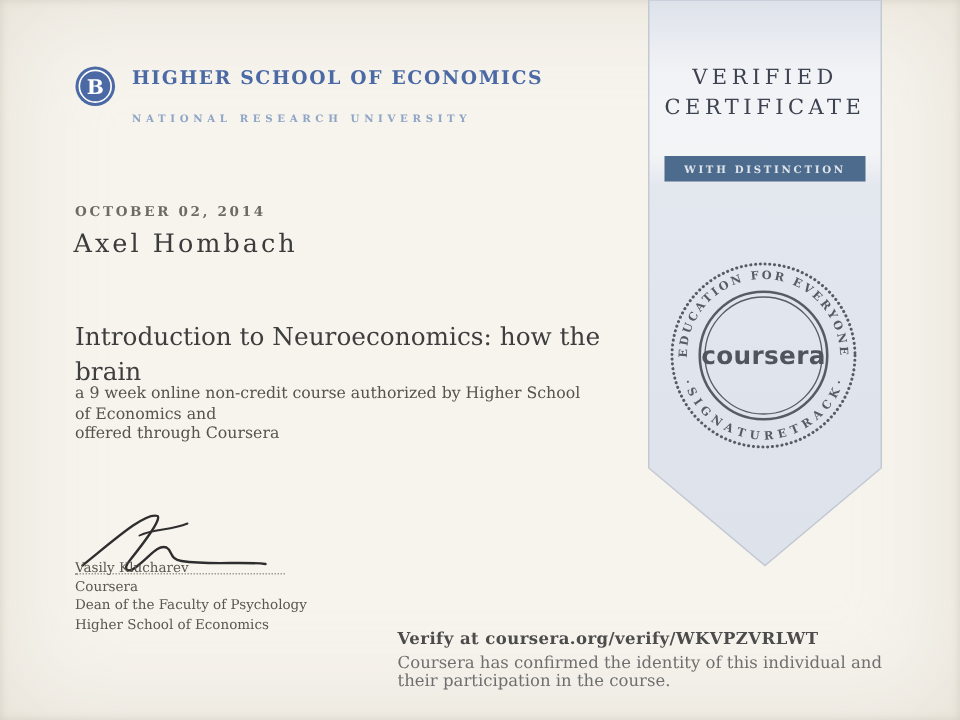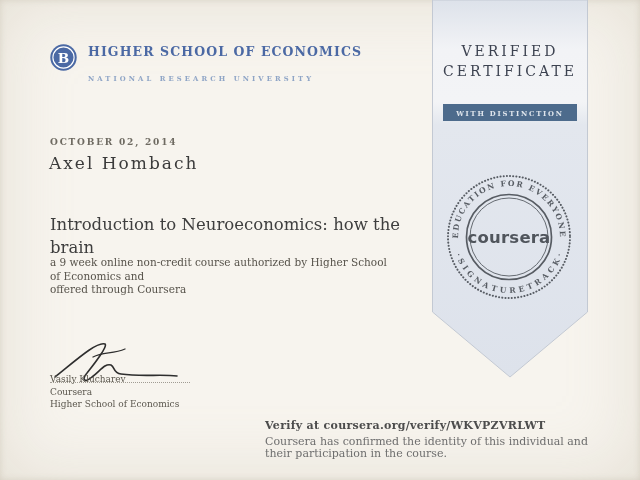--- a/index.html
+++ b/index.html
@@ -142,20 +142,21 @@
 
   <svg class="signature-svg" width="150" height="50" viewBox="0 0 150 50">
     <path d="M 10,46 C 30,30 52,10 60,13 C 63,15 50,32 42,42 C 36,49 40,52 47,46 C 55,40 60,32 66,34 C 70,36 68,42 76,43 C 96,46 116,43 132,45" fill="none" stroke="#2e2e2e" stroke-width="1.6" stroke-linecap="round"></path>
     <path d="M 48,26 C 58,21 68,23 80,18" fill="none" stroke="#2e2e2e" stroke-width="1.3" stroke-linecap="round"></path>
   </svg>
   <div class="signature-line"></div>
 
   <div class="signer">
     <span>Vasily Klucharev</span>
     <span>Coursera</span>
+    <span>Dean of the Faculty of Psychology</span>
     <span>Higher School of Economics</span>
   </div>
 
   <div class="footer">
     <div class="verify-line">Verify at coursera.org/verify/WKVPZVRLWT</div>
     <div class="confirm">
       <span>Coursera has confirmed the identity of this individual and</span>
       <span>their participation in the course.</span>
     </div>
   </div>

